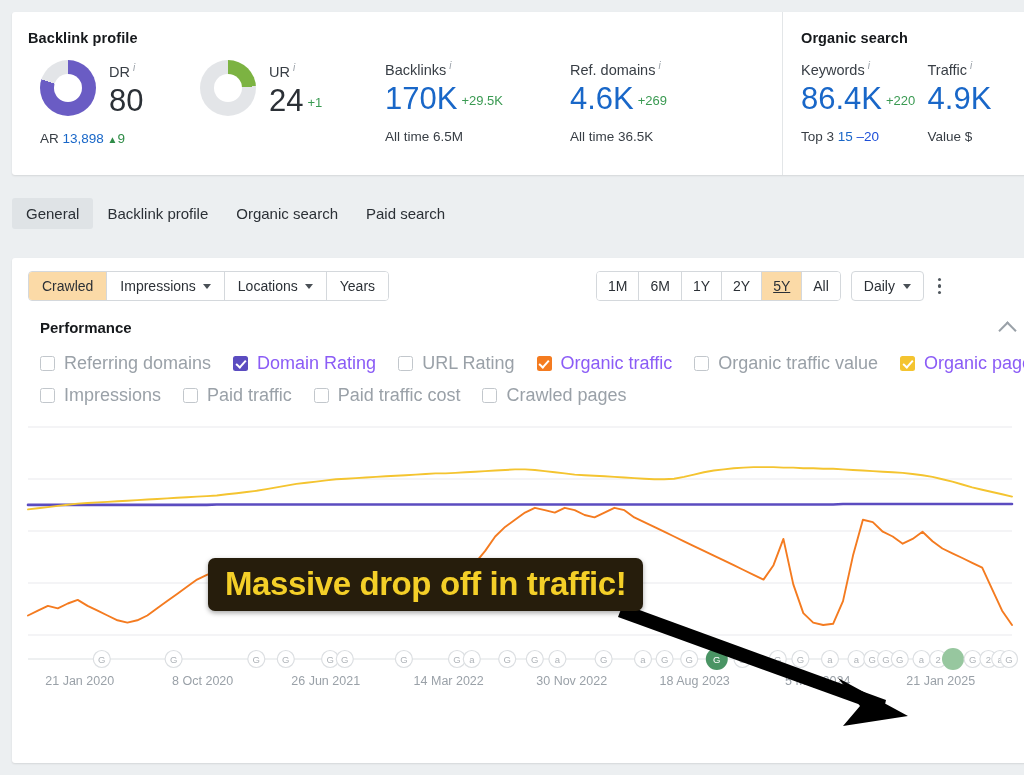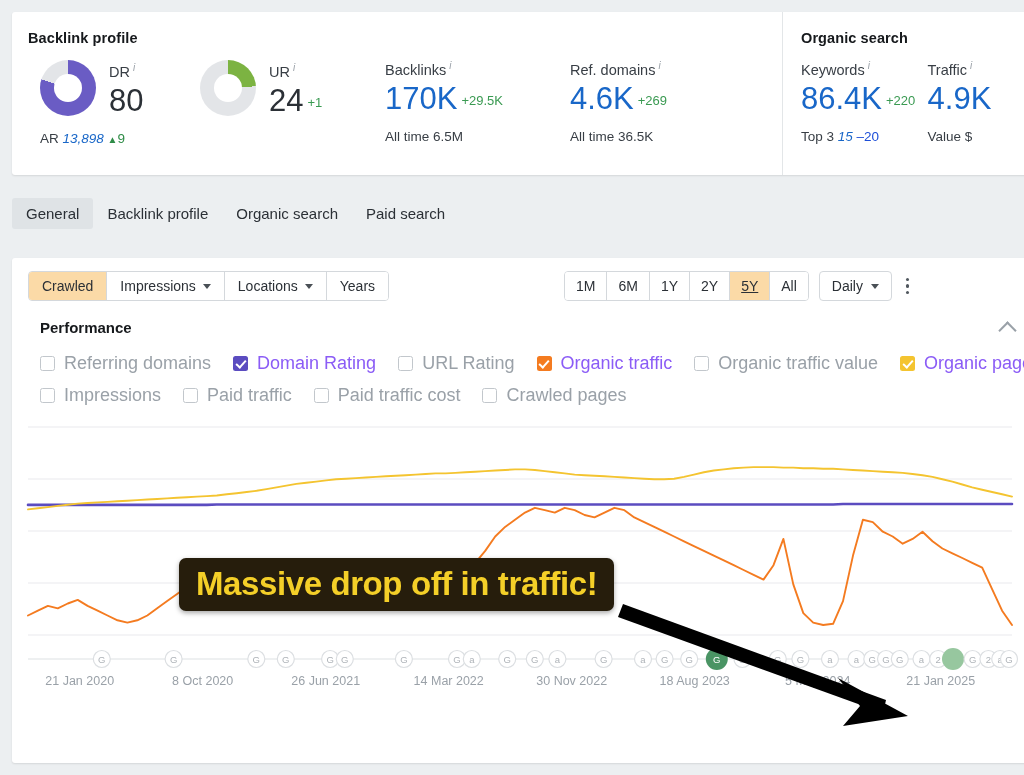--- a/index.html
+++ b/index.html
@@ -52,21 +52,21 @@
     margin-left: 3px; font-style: italic;
   }
   .mval {
     font-size: 31px; color: #2b3036; line-height: 1.08; margin-top: 4px;
     white-space: nowrap; font-weight: 400;
   }
   .mval.blue { color: #1967c8; }
   .delta { font-size: 13px; vertical-align: 4px; margin-left: 4px; }
   .delta.up { color: #3a9a52; }
   .msub { font-size: 13.5px; color: #383e45; margin-top: 14px; white-space: nowrap; }
-  .msub .lnk { color: #1967c8; font-style: italic; }
+  .msub .lnk { color: #1967c8; }
   .msub .up { color: #2f8c47; }
   .msub .down { color: #1d4ed8; }
   .tri { font-size: 10px; }
 
   
   .navtabs {
     position: absolute; left: 12px; top: 198px;
     display: flex; align-items: center; 
   }
   .navtab {
@@ -141,21 +141,21 @@
     border-width: 0 2px 2px 0; transform: rotate(42deg);
   }
   .legtxt { font-size: 18px; color: #9aa1a8; text-align: right; }
   .legitem.on .legtxt { color: #8b5cf6; }
 
   
   .plot { position: relative; margin-top: 6px; height: 260px; }
   .plot svg { display: block; }
 
   .annot {
-    position: absolute; left: 179px; top: 558px;
+    position: absolute; left: 208px; top: 558px;
     background: #261d0c; border-radius: 7px;
     padding: 9px 17px 11px 17px;
     box-shadow: 0 2px 5px rgba(0,0,0,.35);
     z-index: 40;
   }
   .annot-txt {
     font-size: 33px; font-weight: bold; color: #f4cf28;
     letter-spacing: -.4px; white-space: nowrap; line-height: 1;
   }
   .arrow-layer { position: absolute; left: 0; top: 0; width: 1024px; height: 775px; z-index: 35; pointer-events: none; }
@@ -263,21 +263,21 @@
           </div>
         <div class="b">
             <span>Locations</span>
             <i class="caret"></i>
           </div>
         <div class="b">
             <span>Years</span>
           </div>
       </div>
 
-      <div style="position:absolute; left:552px; display:flex; align-items:center;">
+      <div style="position:absolute; left:584px; display:flex; align-items:center;">
         <div class="range">
           <div class="r">1M</div>
           <div class="r">6M</div>
           <div class="r">1Y</div>
           <div class="r">2Y</div>
           <div class="r sel">5Y</div>
           <div class="r">All</div>
         </div>
         <div class="daily">
           <span>Daily</span>

